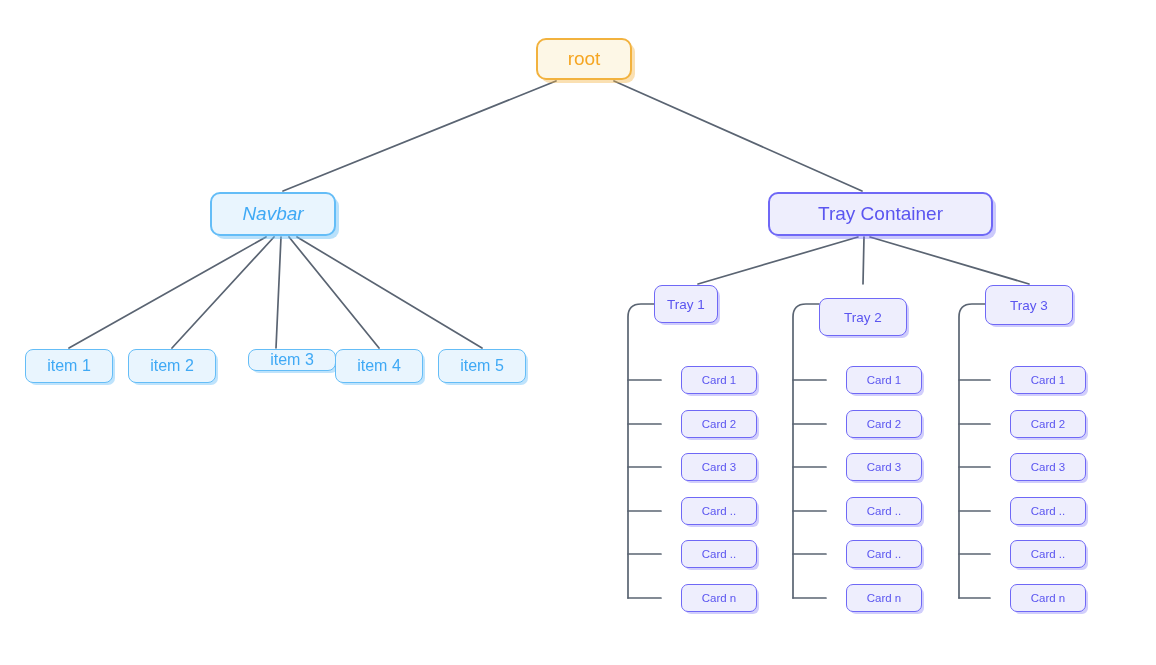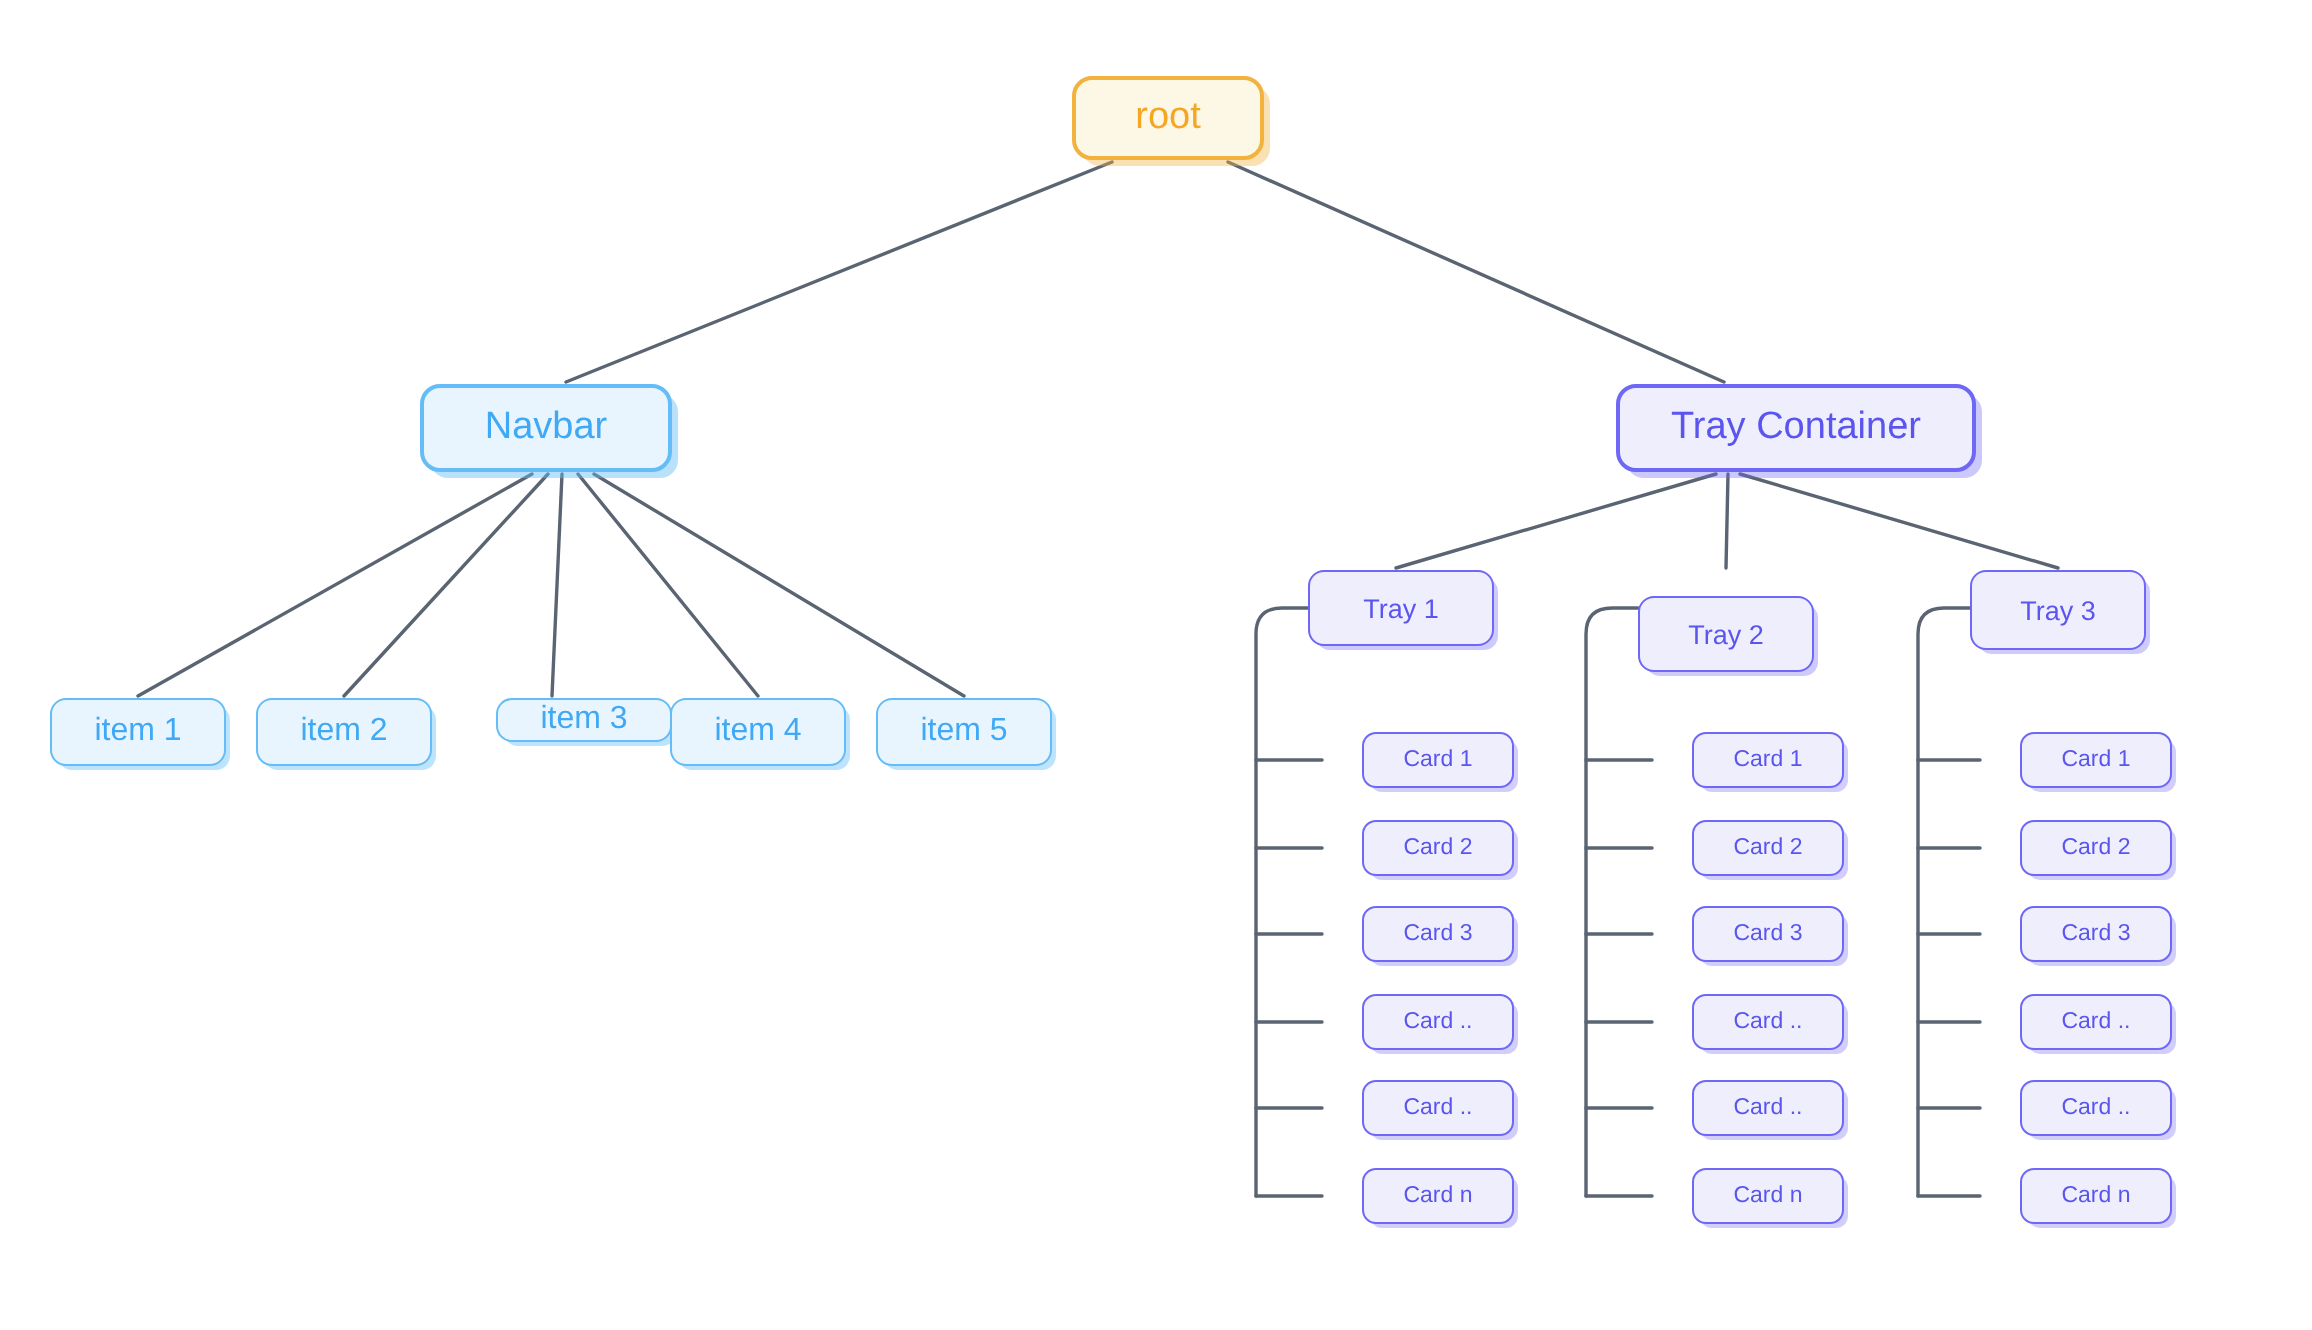--- a/index.html
+++ b/index.html
@@ -52,20 +52,21 @@
   .n-blue {
     background: #e9f5fe;
     border-color: #64bdf7;
     border-width: 2px;
     color: #3fa9f5;
     box-shadow: 4px 4px 0 -1px rgba(100,189,247,0.45);
   }
   .n-blue.big {
     font-size: 19px;
     border-radius: 10px;
+    font-style: italic;
   }
   .n-blue.small {
     font-size: 16px;
     border-radius: 8px;
     border-width: 1.5px;
     box-shadow: 3px 3px 0 -1px rgba(100,189,247,0.42);
   }
   
   .n-purple {
     background: #eeeefd;
@@ -131,39 +132,39 @@
       <path d="M 959 598 L 990 598" fill="none" stroke="#5a6472" stroke-width="1.7" stroke-linecap="round" stroke-linejoin="miter"></path>
     </svg>
 
   <div id="nodes">
       <div class="node n-root" style="left: 536px; top: 38px; width: 96px; height: 42px;">
         <span>root</span>
       </div>
       <div class="node n-blue big" style="left: 210px; top: 192px; width: 126px; height: 44px;">
         <span>Navbar</span>
       </div>
-      <div class="node n-purple big" style="left: 808px; top: 192px; width: 180px; height: 44px;">
+      <div class="node n-purple big" style="left: 768px; top: 192px; width: 225px; height: 44px;">
         <span>Tray Container</span>
       </div>
       <div class="node n-blue small" style="left: 25px; top: 349px; width: 88px; height: 34px;">
         <span>item 1</span>
       </div>
       <div class="node n-blue small" style="left: 128px; top: 349px; width: 88px; height: 34px; text-align: right;">
         <span>item 2</span>
       </div>
       <div class="node n-blue small" style="left: 248px; top: 349px; width: 88px; height: 22px;">
         <span>item 3</span>
       </div>
       <div class="node n-blue small" style="left: 335px; top: 349px; width: 88px; height: 34px;">
         <span>item 4</span>
       </div>
       <div class="node n-blue small" style="left: 438px; top: 349px; width: 88px; height: 34px; align-items: center;">
         <span>item 5</span>
       </div>
-      <div class="node n-purple mid" style="left: 654px; top: 285px; width: 93px; height: 38px;">
+      <div class="node n-purple mid" style="left: 654px; top: 285px; width: 64px; height: 38px;">
         <span>Tray 1</span>
       </div>
       <div class="node n-purple small" style="left: 661px; top: 366px; width: 76px; height: 28px;">
         <span>Card 1</span>
       </div>
       <div class="node n-purple small" style="left: 661px; top: 410px; width: 76px; height: 28px;">
         <span>Card 2</span>
       </div>
       <div class="node n-purple small" style="left: 661px; top: 453px; width: 76px; height: 28px;">
         <span>Card 3</span>

